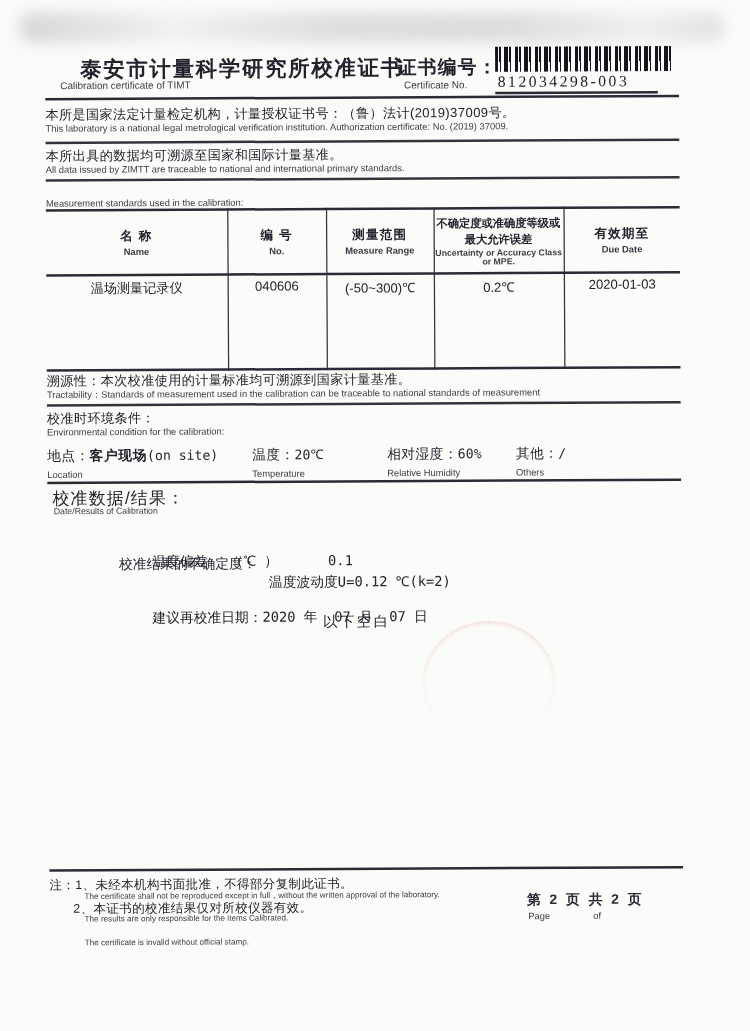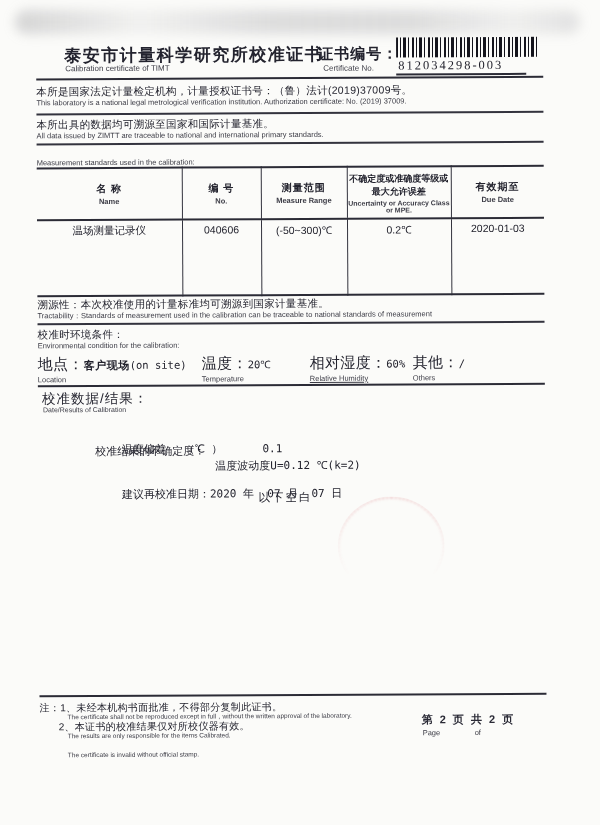--- a/index.html
+++ b/index.html
@@ -57,21 +57,21 @@
   table.itable th:first-child, table.itable td:first-child{border-left:none;}
   table.itable thead tr{height:52px;}
   table.itable tbody tr{height:76px;}
   table.itable{border-top:2px solid #2b2b36;border-bottom:2px solid #2b2b36;}
   table.itable thead tr{border-bottom:2px solid #2b2b36;}
   .th-cn{font-size:10px;letter-spacing:1px;}
   .th-en{font-size:7.5px;color:#3c3c46;margin-top:1px;}
   .th-cn.small{font-size:9px;letter-spacing:0;}
   .th-en.small{font-size:7px;}
   table.itable td{vertical-align:top;font-size:10.5px;padding-top:3px;}
-  .env-label{font-size:15px;letter-spacing:.3px;}
+  .env-label{font-size:11px;letter-spacing:.3px;}
   .env-val-bold{font-size:11px;font-weight:bold;letter-spacing:.5px;}
   .mono{font-family:"DejaVu Sans Mono", monospace;}
   .env-val{font-size:10.5px;}
   .env-en{font-size:7.5px;color:#3c3c46;}
   .res-title{font-size:13.5px;letter-spacing:1px;}
   .res-en{font-size:7px;color:#3c3c46;}
   .res-line{font-size:11px;white-space:pre;}
   .endnote{font-size:11.5px;letter-spacing:2px;}
   .stamp{
     width:103px;height:95px;border:2.5px dotted rgba(205,60,72,.38);
@@ -86,21 +86,21 @@
 </style>
 </head>
 <body>
 
 <div class="paper"></div>
 <div class="smudge"></div>
 
 <div class="doc">
 
   <div class="abs title-cn" style="left:66px;top:43px;">泰安市计量科学研究所校准证书</div>
-  <div class="abs title-en" style="left:67px;top:63px;">Calibration certificate of TIMT</div>
+  <div class="abs title-en" style="left:50px;top:63px;">Calibration certificate of TIMT</div>
 
   <div class="abs certlab-cn" style="left:320px;top:45px;">证书编号：</div>
   <div class="abs certlab-en" style="left:325px;top:64px;">Certificate No.</div>
 
   <div class="abs barcode" style="left:398px;top:38px;"></div>
   <div class="abs barcode-num" style="left:400px;top:59px;">812034298-003</div>
   <div class="abs num-underline" style="left:398px;top:74px;"></div>
 
   <div class="abs hr" style="left:38px;top:77px;width:507px;"></div>
 
@@ -172,21 +172,21 @@
   </div>
   <div class="abs" style="left:310px;top:354px;">
     <span class="env-label">相对湿度：</span><span class="env-val mono">60%</span>
   </div>
   <div class="abs" style="left:413px;top:354px;">
     <span class="env-label">其他：</span><span class="env-val mono">/</span>
   </div>
 
   <div class="abs env-en" style="left:38px;top:374px;">Location</div>
   <div class="abs env-en" style="left:202px;top:374px;">Temperature</div>
-  <div class="abs env-en" style="left:310px;top:374px;text-decoration:underline;">Relative Humidity</div>
+  <div class="abs env-en" style="left:310px;top:374px;">Relative Humidity</div>
   <div class="abs env-en" style="left:413px;top:374px;">Others</div>
 
   <div class="abs hr" style="left:38px;top:384px;width:507px;"></div>
 
   <div class="abs res-title" style="left:42px;top:389px;">校准数据/结果：</div>
   <div class="abs res-en" style="left:43px;top:405px;">Date/Results of Calibration</div>
 
   <div class="abs res-line mono" style="left:95px;top:428px;">
     <span>温度偏差</span><span style="margin-left:18px;">（℃ ）</span><span style="margin-left:40px;">0.1</span>
   </div>

